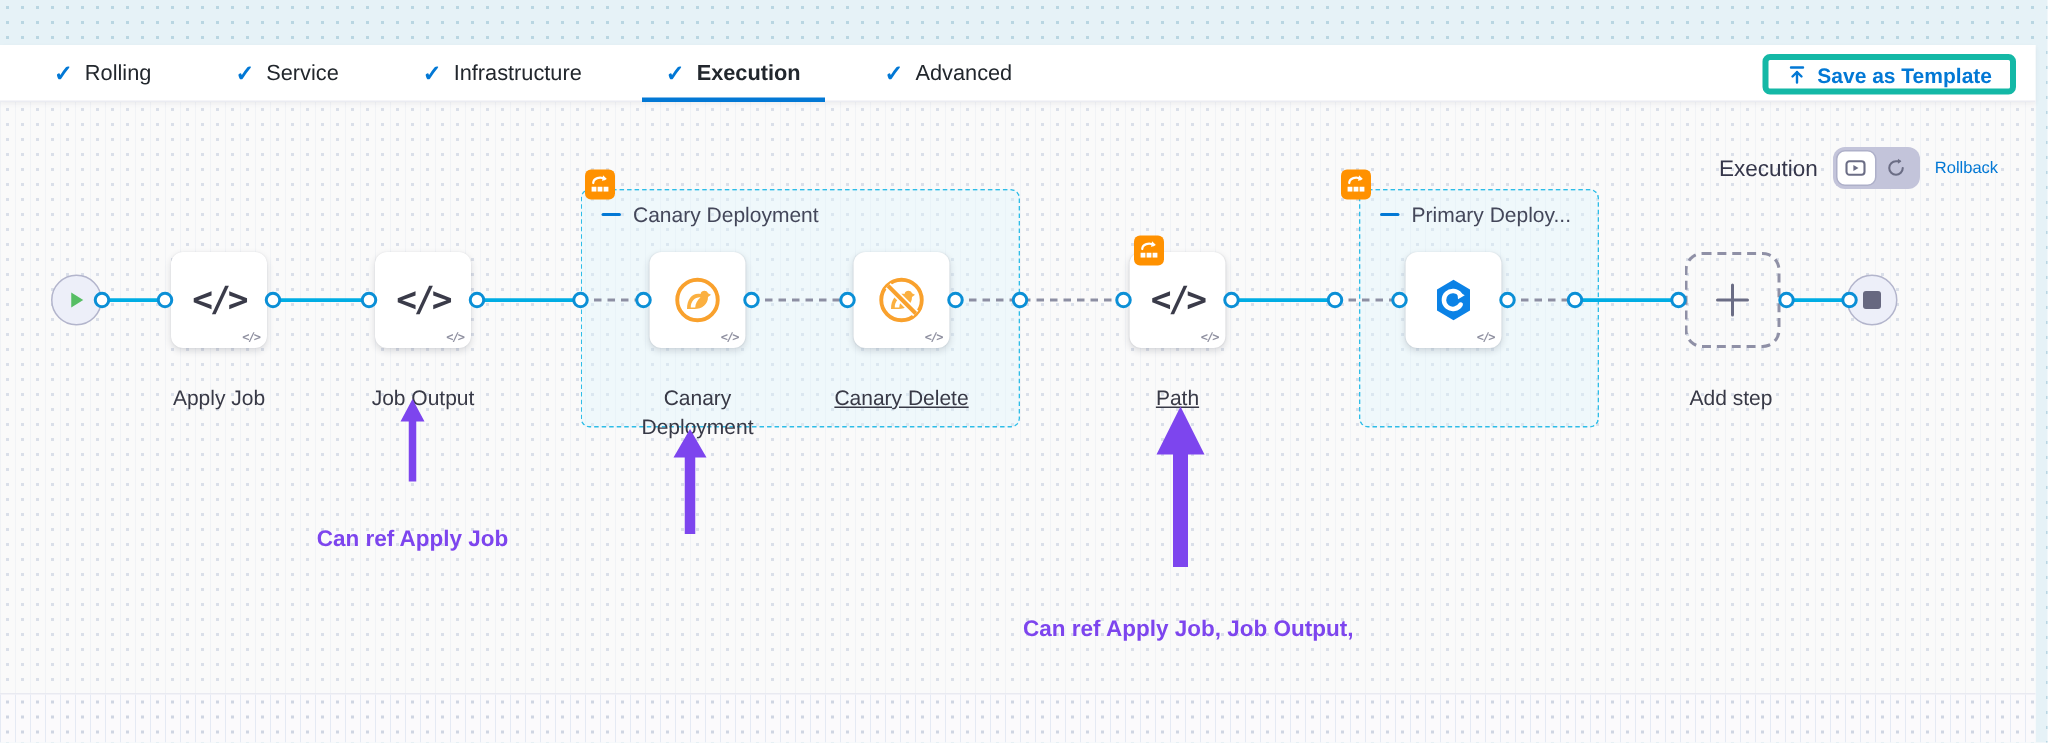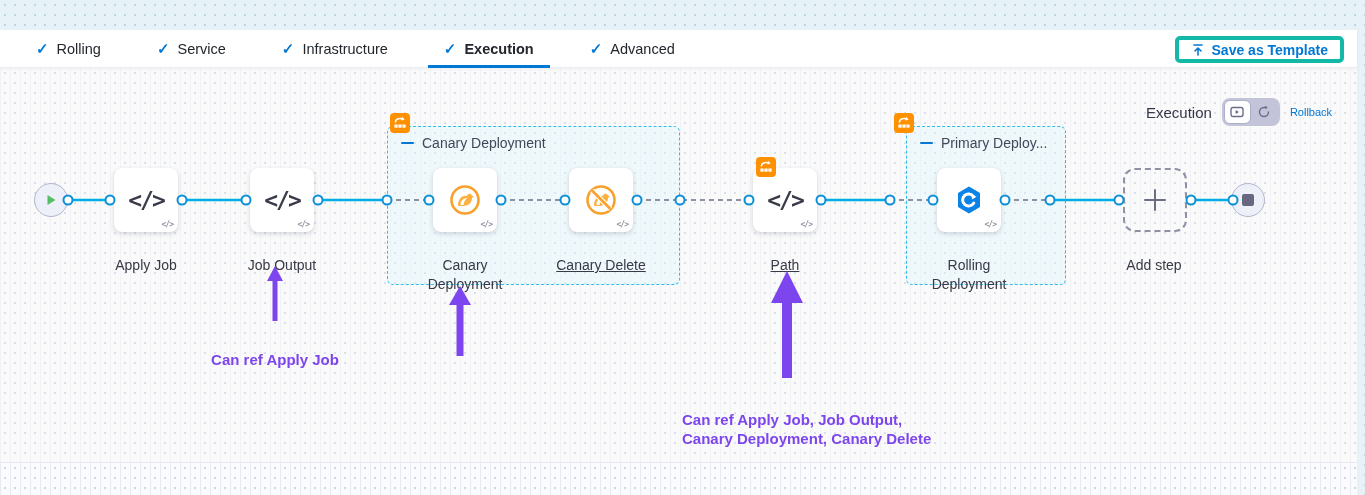--- a/index.html
+++ b/index.html
@@ -254,21 +254,20 @@
     <svg width="26" height="26" viewBox="0 0 26 26">
       <path d="M13 3 V23 M3 13 H23" stroke="#6b6d85" stroke-width="2" stroke-linecap="round"></path>
     </svg>
   </div>
 
   <div class="step-label" style="left:96px; width:100px;">Apply Job</div>
   <div class="step-label" style="left:232px; width:100px;">Job Output</div>
   <div class="step-label" style="left:419px; width:92px;">Canary Deployment</div>
   <div class="step-label" style="left:546px; width:110px;text-decoration:underline;">Canary Delete</div>
   <div class="step-label" style="left:735px; width:100px;text-decoration:underline;">Path</div>
-  <div class="step-label" style="left:923px; width:92px;">Rolling Deployment</div>
   <div class="step-label" style="left:1104px; width:100px;">Add step</div>
 
   <svg class="overlay">
 
     <g stroke="#00ade4" stroke-width="2.5">
       <line x1="68" y1="200" x2="110" y2="200"></line>
       <line x1="182" y1="200" x2="246" y2="200"></line>
       <line x1="318" y1="200" x2="387" y2="200"></line>
       <line x1="821" y1="200" x2="890" y2="200"></line>
       <line x1="1050" y1="200" x2="1119" y2="200"></line>
@@ -309,15 +308,14 @@
     <g fill="#7d45ee">
       <polygon points="267,281 275,266 283,281 277.5,281 277.5,321 272.5,321 272.5,281"></polygon>
       <polygon points="449,305 460,286 471,305 463.5,305 463.5,356 456.5,356 456.5,305"></polygon>
       <polygon points="771,303 787,271 803,303 792,303 792,378 782,378 782,303"></polygon>
     </g>
   </svg>
 
   <div class="note center" style="left:175px; top:330px; width:200px;">Can ref Apply Job</div>
   <div class="note" style="left:682px; top:390px; width:290px;">
     <div>Can ref Apply Job, Job Output,</div>
-    <div>Canary Deployment, Canary Delete</div>
   </div>
 </div>
 
 </body></html>

